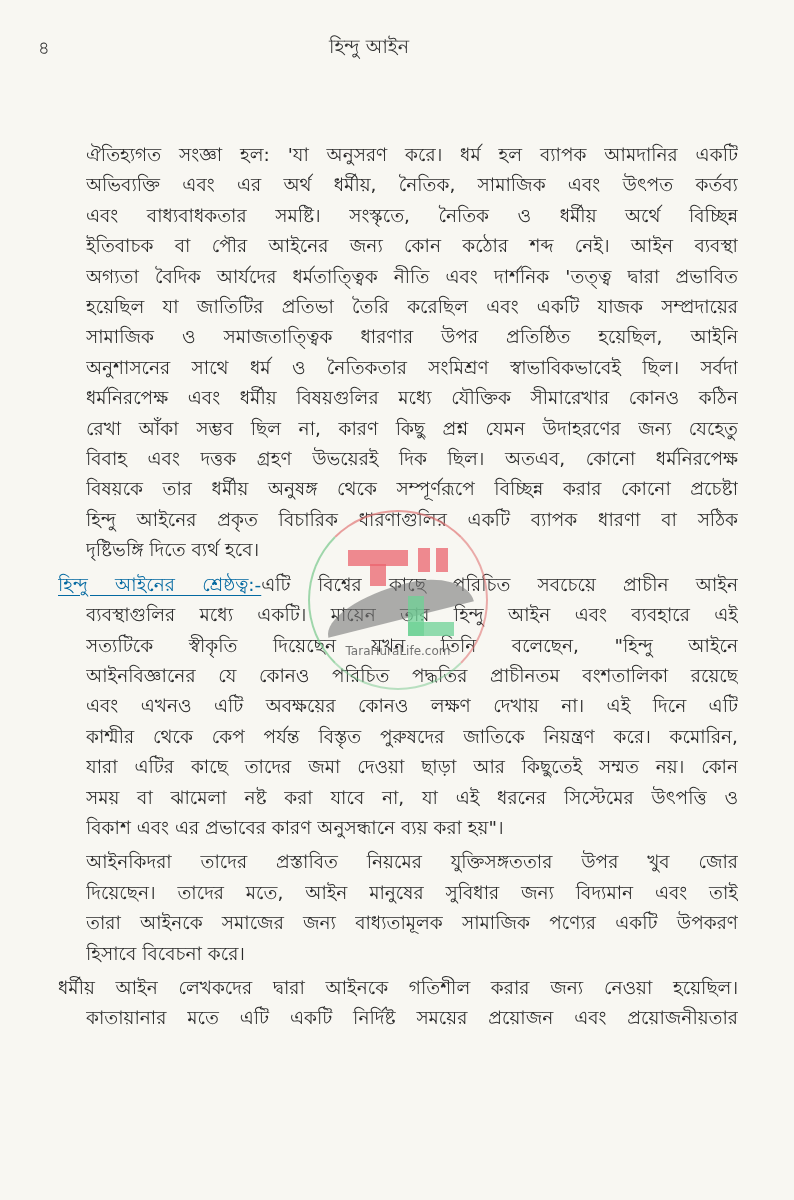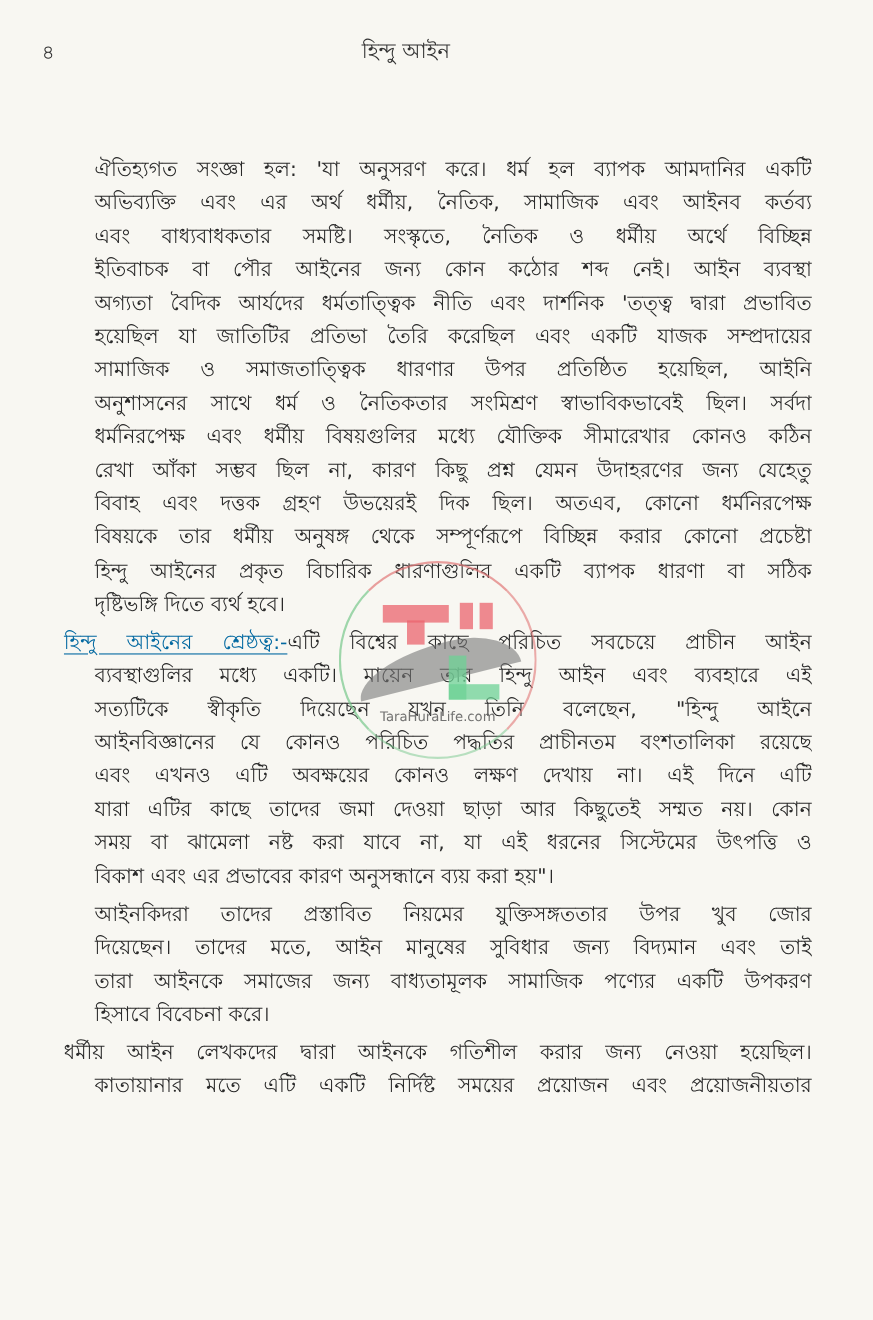--- a/index.html
+++ b/index.html
@@ -153,21 +153,21 @@
 
   <div class="header">
     <span class="page-number">৪</span>
     <span class="running-title">হিন্দু আইন</span>
   </div>
 
   <div class="body-text">
 
     <div class="para indent-all">
       <span class="line">ঐতিহ্যগত সংজ্ঞা হল: 'যা অনুসরণ করে। ধর্ম হল ব্যাপক আমদানির একটি</span>
-      <span class="line">অভিব্যক্তি এবং এর অর্থ ধর্মীয়, নৈতিক, সামাজিক এবং আইনব কর্তব্য</span>
+      <span class="line">অভিব্যক্তি এবং এর অর্থ ধর্মীয়, নৈতিক, সামাজিক এবং উৎপত কর্তব্য</span>
       <span class="line">এবং বাধ্যবাধকতার সমষ্টি। সংস্কৃতে, নৈতিক ও ধর্মীয় অর্থে বিচ্ছিন্ন</span>
       <span class="line">ইতিবাচক বা পৌর আইনের জন্য কোন কঠোর শব্দ নেই। আইন ব্যবস্থা</span>
       <span class="line">অগ্যতা বৈদিক আর্যদের ধর্মতাত্ত্বিক নীতি এবং দার্শনিক 'তত্ত্ব দ্বারা প্রভাবিত</span>
       <span class="line">হয়েছিল যা জাতিটির প্রতিভা তৈরি করেছিল এবং একটি যাজক সম্প্রদায়ের</span>
       <span class="line">সামাজিক ও সমাজতাত্ত্বিক ধারণার উপর প্রতিষ্ঠিত হয়েছিল, আইনি</span>
       <span class="line">অনুশাসনের সাথে ধর্ম ও নৈতিকতার সংমিশ্রণ স্বাভাবিকভাবেই ছিল। সর্বদা</span>
       <span class="line">ধর্মনিরপেক্ষ এবং ধর্মীয় বিষয়গুলির মধ্যে যৌক্তিক সীমারেখার কোনও কঠিন</span>
       <span class="line">রেখা আঁকা সম্ভব ছিল না, কারণ কিছু প্রশ্ন যেমন উদাহরণের জন্য যেহেতু</span>
       <span class="line">বিবাহ এবং দত্তক গ্রহণ উভয়েরই দিক ছিল। অতএব, কোনো ধর্মনিরপেক্ষ</span>
       <span class="line">বিষয়কে তার ধর্মীয় অনুষঙ্গ থেকে সম্পূর্ণরূপে বিচ্ছিন্ন করার কোনো প্রচেষ্টা</span>
@@ -175,20 +175,21 @@
       <span class="line last">দৃষ্টিভঙ্গি দিতে ব্যর্থ হবে।</span>
     </div>
 
     <div class="para">
       <span class="line"><span class="heading-inline">হিন্দু আইনের শ্রেষ্ঠত্ব:-</span><span>এটি বিশ্বের কাছে পরিচিত সবচেয়ে প্রাচীন আইন</span></span>
       <div class="indent-all" style="padding-left:28px">
         <span class="line">ব্যবস্থাগুলির মধ্যে একটি। মায়েন তার হিন্দু আইন এবং ব্যবহারে এই</span>
         <span class="line">সত্যটিকে স্বীকৃতি দিয়েছেন যখন তিনি বলেছেন, "হিন্দু আইনে</span>
         <span class="line">আইনবিজ্ঞানের যে কোনও পরিচিত পদ্ধতির প্রাচীনতম বংশতালিকা রয়েছে</span>
         <span class="line">এবং এখনও এটি অবক্ষয়ের কোনও লক্ষণ দেখায় না। এই দিনে এটি</span>
+        <span class="line">কাশ্মীর থেকে কেপ পর্যন্ত বিস্তৃত পুরুষদের জাতিকে নিয়ন্ত্রণ করে। কমোরিন,</span>
         <span class="line">যারা এটির কাছে তাদের জমা দেওয়া ছাড়া আর কিছুতেই সম্মত নয়। কোন</span>
         <span class="line">সময় বা ঝামেলা নষ্ট করা যাবে না, যা এই ধরনের সিস্টেমের উৎপত্তি ও</span>
         <span class="line last">বিকাশ এবং এর প্রভাবের কারণ অনুসন্ধানে ব্যয় করা হয়"।</span>
       </div>
     </div>
 
     <div class="para">
       <div style="padding-left:28px">
         <span class="line">আইনকিদরা তাদের প্রস্তাবিত নিয়মের যুক্তিসঙ্গততার উপর খুব জোর</span>
         <span class="line">দিয়েছেন। তাদের মতে, আইন মানুষের সুবিধার জন্য বিদ্যমান এবং তাই</span>

